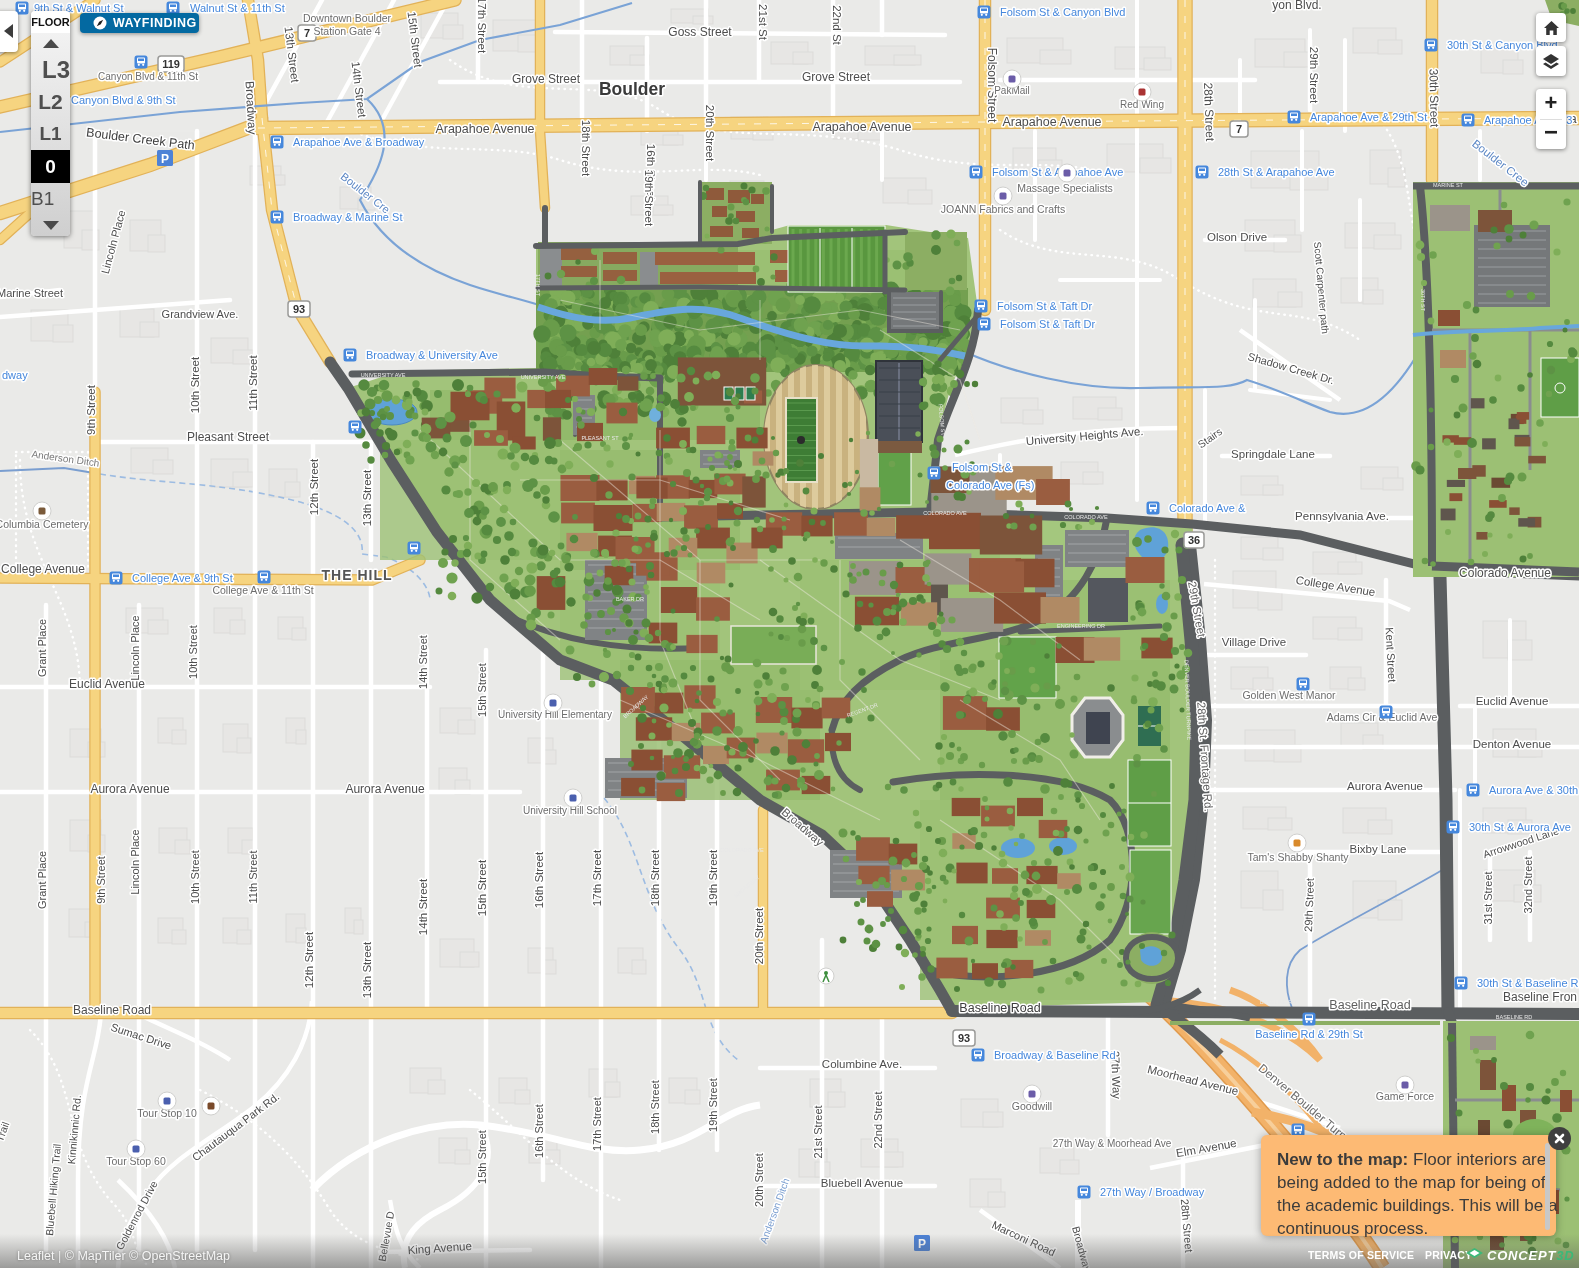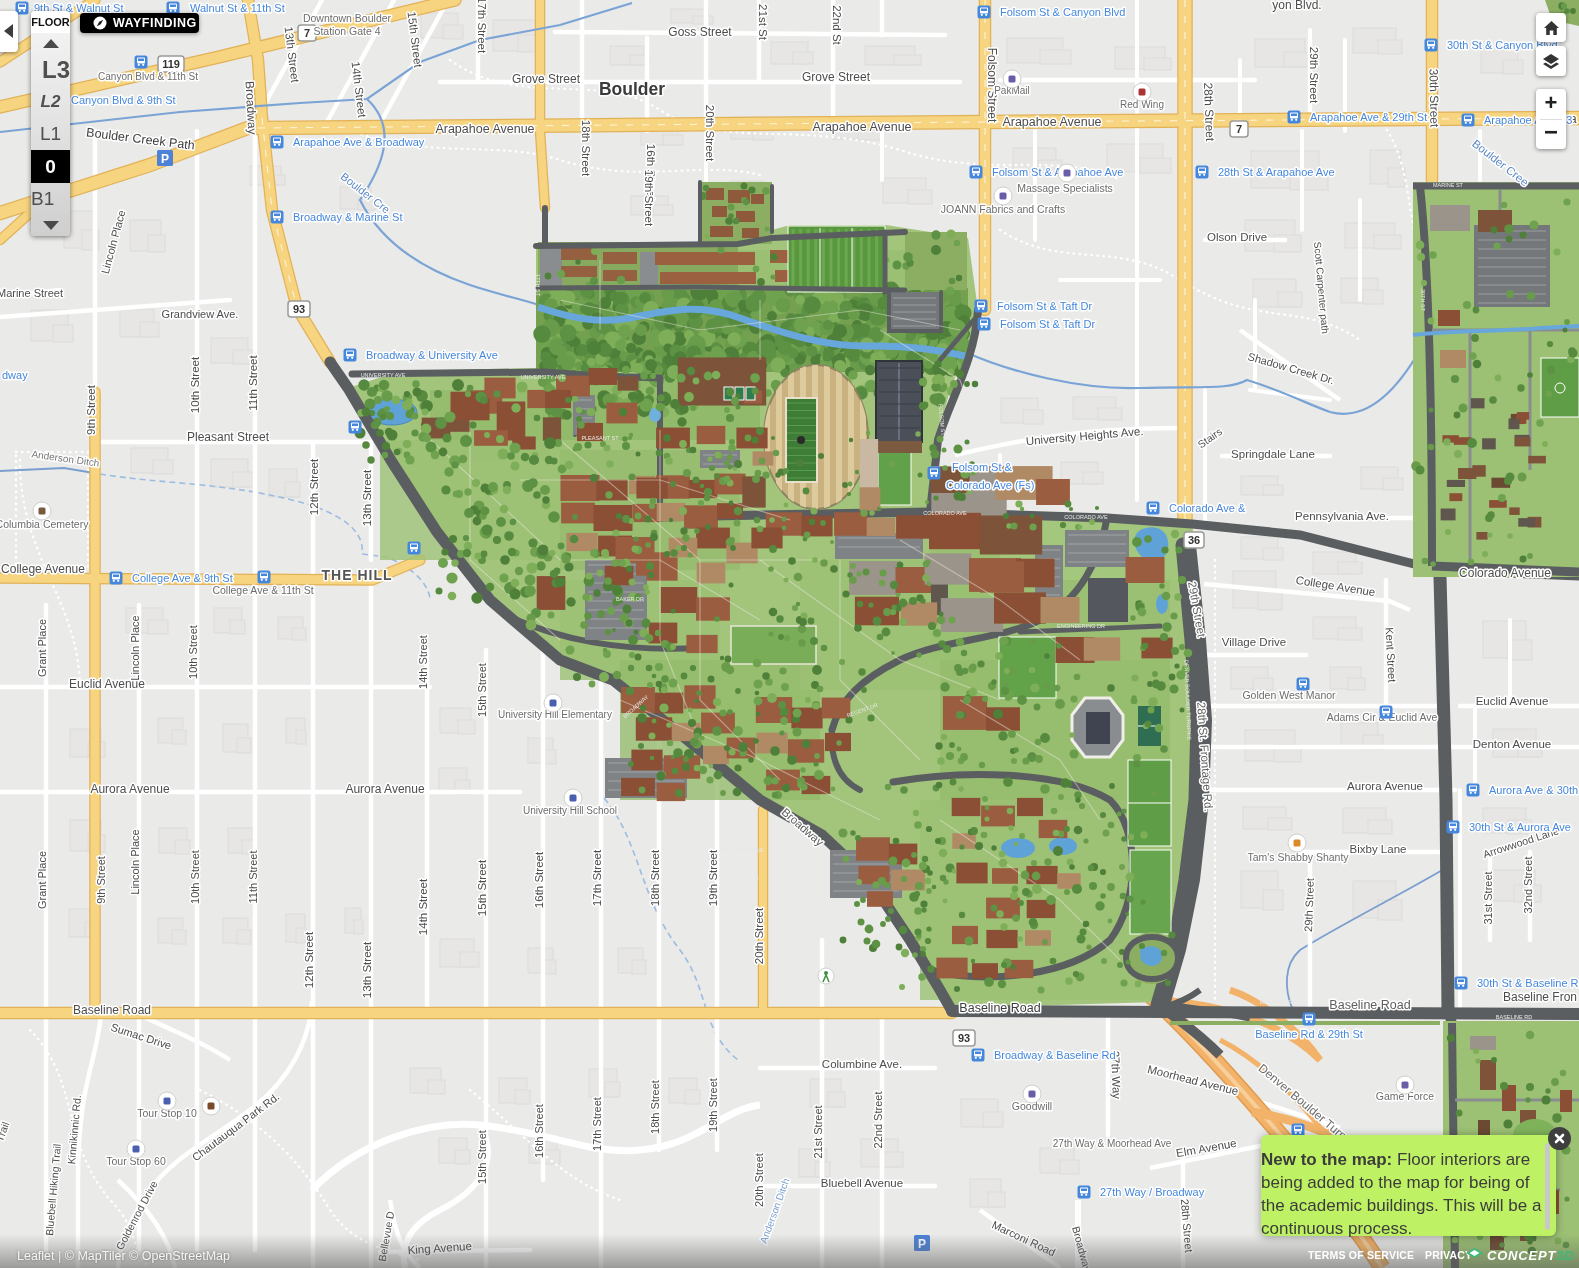--- a/index.html
+++ b/index.html
@@ -2834,31 +2834,31 @@
     <div style="width:0;height:0;border:7px solid transparent;border-right:9px solid #3d3d3d;margin:13px 0 0 1px;"></div>
   </div>
 
 <div style="position:absolute;left:31px;top:11px;width:39px;border-radius:4px;box-shadow:0 1px 5px rgba(0,0,0,.5);overflow:hidden;">
 <div style="background:#fff;height:22px;text-align:center;font-size:11px;font-weight:bold;color:#111;line-height:23px;">FLOOR</div>
 <div style="background:linear-gradient(#f2f2f2,#cfcfcf);">
 <div style="height:21px;display:flex;align-items:center;justify-content:center;">
         <div style="width:0;height:0;border:8px solid transparent;border-bottom:9px solid #4a4a4a;margin-top:-8px;"></div>
       </div>
 <div style="height:32px;text-align:right;font-size:24px;font-weight:bold;color:#4f4f4f;line-height:32px;">L3</div>
-<div style="height:32px;text-align:center;font-size:17px;font-weight:bold;color:#4f4f4f;line-height:32px;font-style:italic;">L2</div>
-<div style="height:32px;text-align:center;font-size:19px;font-weight:normal;color:#4f4f4f;line-height:32px;">L1</div>
+<div style="height:32px;text-align:center;font-size:21px;font-weight:bold;color:#4f4f4f;line-height:32px;">L2</div>
+<div style="height:32px;text-align:center;font-size:19px;font-weight:bold;color:#4f4f4f;line-height:32px;">L1</div>
 <div style="height:33px;background:#000;color:#fff;text-align:center;font-size:19px;font-weight:bold;line-height:33px;">0</div>
 <div style="height:32px;text-align:left;font-size:19px;font-weight:normal;color:#4f4f4f;line-height:32px;">B1</div>
 <div style="height:21px;display:flex;align-items:center;justify-content:center;">
         <div style="width:0;height:0;border:8px solid transparent;border-top:9px solid #4a4a4a;margin-bottom:-8px;"></div>
       </div>
 </div>
   </div>
 
-<div style="position:absolute;left:80px;top:13px;width:119px;height:20px;background:#000000;border-radius:4px;box-shadow:0 1px 4px rgba(0,0,0,.4);color:#fff;font-size:12.5px;font-weight:bold;letter-spacing:.5px;display:flex;align-items:center;padding-left:13px;box-sizing:border-box;"><svg width="14" height="14" viewBox="0 0 14 14" style="margin-right:6px;">
+<div style="position:absolute;left:80px;top:13px;width:119px;height:20px;background:#0369a1;border-radius:4px;box-shadow:0 1px 4px rgba(0,0,0,.4);color:#fff;font-size:12.5px;font-weight:bold;letter-spacing:.5px;display:flex;align-items:center;padding-left:13px;box-sizing:border-box;"><svg width="14" height="14" viewBox="0 0 14 14" style="margin-right:6px;">
       <circle cx="7" cy="7" r="6.5" fill="#fff"></circle>
       <path d="M10.2,3.8 L6.2,5.8 L3.8,10.2 L7.8,8.2 Z" fill="#1e1e1e"></path>
     </svg>WAYFINDING</div>
 
 <div class="btn" style="left:1536px;top:13px;width:30px;height:29px;display:flex;align-items:center;justify-content:center;">
     <svg width="17" height="16" viewBox="0 0 17 16">
       <path d="M8.5,1 L16,8 L13.8,8 L13.8,15 L10.3,15 L10.3,10.5 L6.7,10.5 L6.7,15 L3.2,15 L3.2,8 L1,8 Z" fill="#333"></path>
     </svg>
   </div>
 
@@ -2868,21 +2868,21 @@
       <path d="M3.5,9.5 L1,11 L9,16 L17,11 L14.5,9.5 L9,13 Z" fill="#333"></path>
     </svg>
   </div>
 
 <div class="btn" style="left:1536px;top:89px;width:30px;height:60px;">
     <div style="height:30px;text-align:center;font-size:22px;font-weight:bold;color:#222;line-height:28px;">+</div>
     <div style="height:1px;background:#ddd;margin:0 4px;"></div>
     <div style="height:29px;text-align:center;font-size:24px;font-weight:bold;color:#222;line-height:24px;">−</div>
   </div>
 
-<div style="position:absolute;left:1261px;top:1135px;width:295px;height:101px;background:#bef264;border-radius:6px;box-shadow:0 1px 8px rgba(0,0,0,.35);box-sizing:border-box;padding:13px 18px 0 0;font-size:17px;line-height:23px;color:#3c3c3c;">
+<div style="position:absolute;left:1261px;top:1135px;width:295px;height:101px;background:#fdba74;border-radius:6px;box-shadow:0 1px 8px rgba(0,0,0,.35);box-sizing:border-box;padding:13px 18px 0 16px;font-size:17px;line-height:23px;color:#3c3c3c;">
     <div style="white-space:nowrap"><b>New to the map:</b> Floor interiors are</div>
     <div style="white-space:nowrap">being added to the map for being of</div>
     <div style="white-space:nowrap">the academic buildings. This will be a</div>
     <div style="white-space:nowrap">continuous process.</div>
     <div style="position:absolute;right:6px;top:8px;bottom:6px;width:5px;background:#c8c8c8;border-radius:3px;"></div>
   </div>
 
 <div style="position:absolute;left:1548px;top:1127px;width:23px;height:23px;border-radius:50%;background:#3f3f3f;"><svg width="23" height="23">
       <path d="M8,8 L15,15 M15,8 L8,15" stroke="#fff" stroke-width="2.6" stroke-linecap="round"></path>
     </svg></div>

